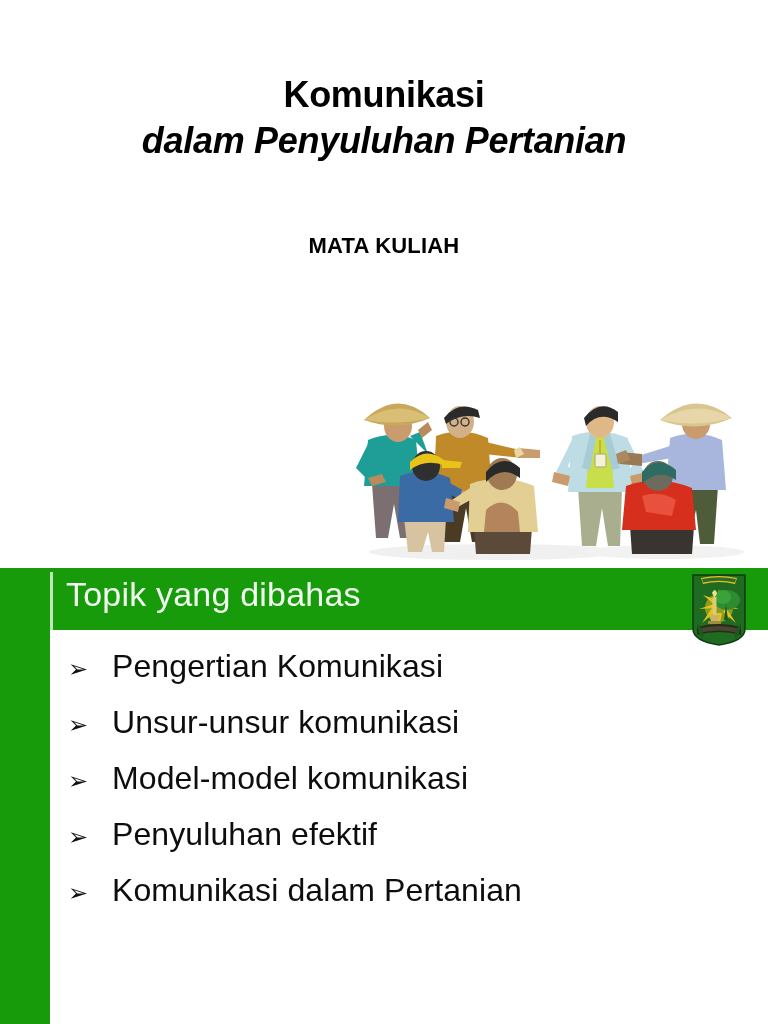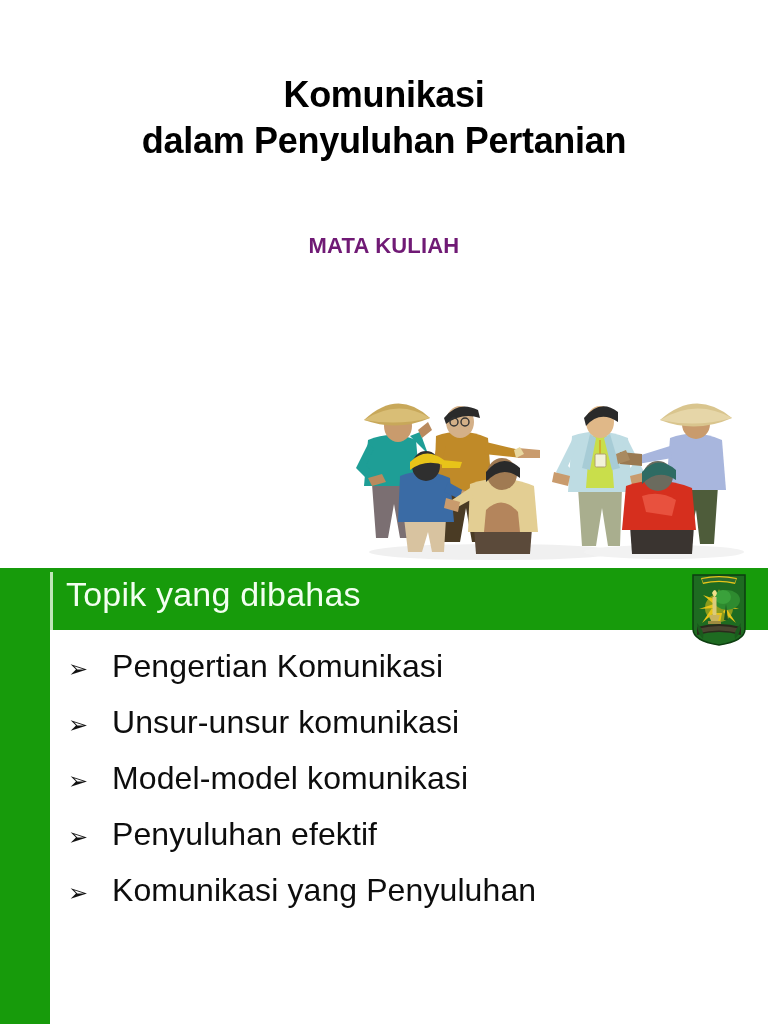--- a/index.html
+++ b/index.html
@@ -27,26 +27,27 @@
     font-size: 36px;
     font-weight: bold;
     color: #000000;
     line-height: 1.28;
     letter-spacing: -0.3px;
     padding-top: 72px;
     font-family: "Liberation Sans", sans-serif;
   }
   .main-title .line2 {
     display: block;
+    font-style: italic;
   }
   .sub-block {
     margin-top: 64px;
     font-size: 22px;
     font-weight: bold;
-    color: #701a75;
+    color: #000000;
     line-height: 1.68;
     letter-spacing: 0.2px;
   }
   .sub-block .sub-line {
     display: block;
   }
 
   
   .illustration {
     position: absolute;
@@ -333,15 +334,15 @@
   <div class="bullet-item">
     <span class="bullet-marker">➢</span>
     <span class="bullet-text">Model-model komunikasi</span>
   </div>
   <div class="bullet-item">
     <span class="bullet-marker">➢</span>
     <span class="bullet-text">Penyuluhan efektif</span>
   </div>
   <div class="bullet-item">
     <span class="bullet-marker">➢</span>
-    <span class="bullet-text">Komunikasi yang Penyuluhan</span>
+    <span class="bullet-text">Komunikasi dalam Pertanian</span>
   </div>
 </div>
 
 </body></html>

